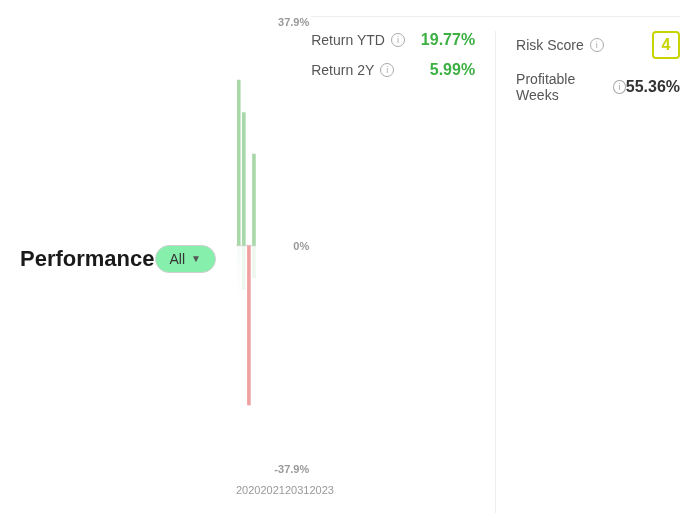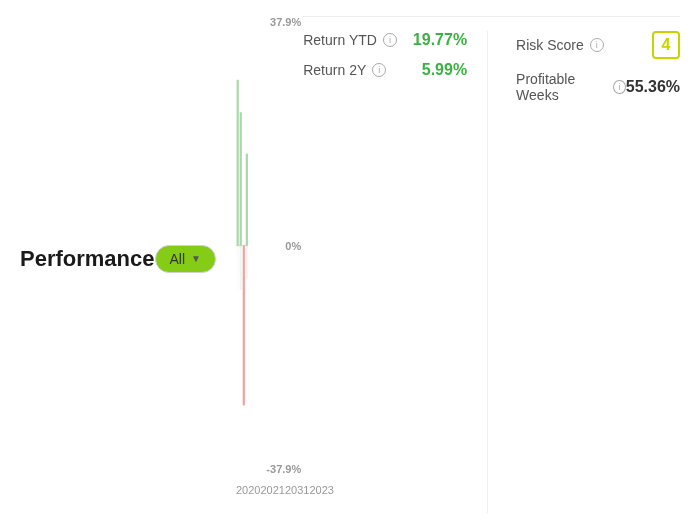--- a/index.html
+++ b/index.html
@@ -30,21 +30,21 @@
     }
     .filter-btn {
       display: flex;
       align-items: center;
       gap: 6px;
       border: 1px solid #d0d0d0;
       border-radius: 20px;
       padding: 5px 14px;
       font-size: 14px;
       color: #333;
-      background: #84cc16;
+      background: #86efac;
       cursor: pointer;
     }
     .chevron {
       font-size: 10px;
       color: #555;
     }
     .chart-area {
       flex: 1;
       position: relative;
       margin-bottom: 8px;
@@ -82,21 +82,21 @@
       font-size: 11px;
       color: #999;
       text-align: center;
       flex: 1;
     }
     
     .metrics {
       display: flex;
       border-top: 1px solid #eee;
       padding-top: 14px;
-      gap: 8px;
+      gap: 0;
     }
     .metrics-left {
       flex: 1;
       display: flex;
       flex-direction: column;
       gap: 12px;
       padding-right: 20px;
       border-right: 1px solid #eee;
     }
     .metrics-right {

